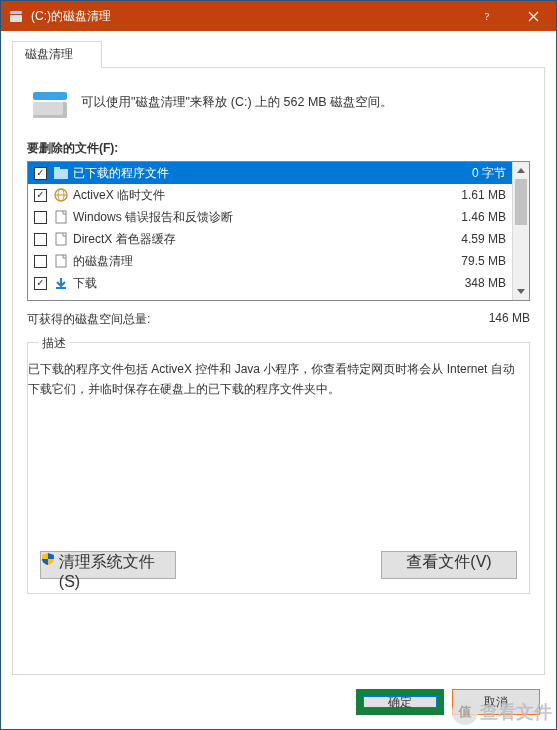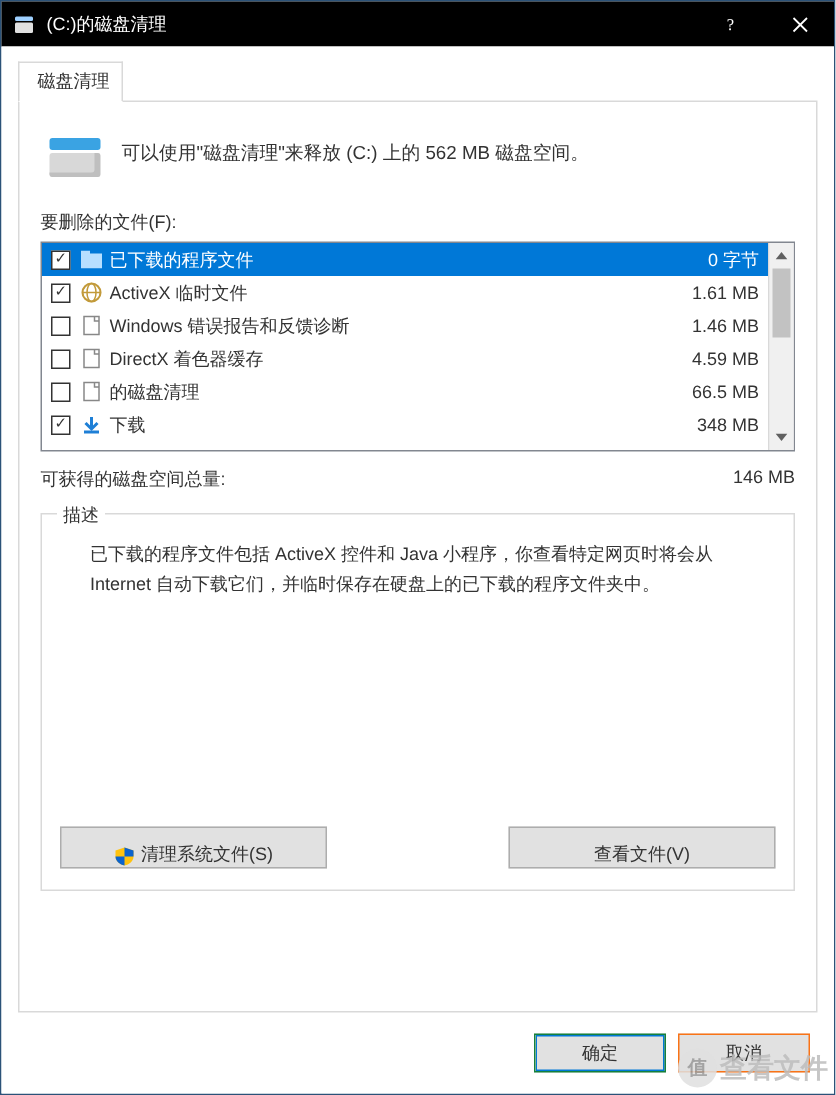--- a/index.html
+++ b/index.html
@@ -15,21 +15,21 @@
   }
   .window {
     width: 557px;
     height: 730px;
     background: #ffffff;
     border: 1px solid #2b5278;
     position: relative;
   }
   .titlebar {
     height: 30px;
-    background: #000000;
+    background: #c2410c;
     color: #ffffff;
     display: flex;
     align-items: center;
     padding: 0 0 0 8px;
   }
   .titlebar .title-icon {
     width: 16px; height: 16px; margin-right: 6px;
     display: inline-block;
     position: relative;
   }
@@ -58,21 +58,21 @@
 
   .tabstrip {
     display: flex;
     position: relative;
     z-index: 2;
   }
   .tab {
     border: 1px solid #d9d9d9;
     border-bottom: 1px solid #ffffff;
     background: #ffffff;
-    padding: 4px 8px 4px 12px;
+    padding: 4px 28px 4px 12px;
     margin-bottom: -1px;
     font-size: 12px;
     color: #333;
   }
   .tabpanel {
     border: 1px solid #d9d9d9;
     background: #ffffff;
     padding: 14px 14px 18px 14px;
     position: relative;
     z-index: 1;
@@ -103,20 +103,21 @@
     font-size: 12.5px;
     color: #333;
     padding-top: 4px;
     line-height: 1.6;
   }
 
   .section-label {
     font-size: 12px;
     color: #333;
     margin-bottom: 4px;
+    font-weight: bold;
   }
 
   .listbox {
     border: 1px solid #828790;
     height: 140px;
     display: flex;
     background: #ffffff;
   }
   .listbox-inner { flex: 1; overflow: hidden; }
   .listbox .row {
@@ -173,54 +174,53 @@
     height: 252px;
   }
   .groupbox .legend {
     position: absolute; top: -8px; left: 10px;
     background: #ffffff; padding: 0 4px;
     font-size: 12px; color: #333;
   }
   .groupbox .desc {
     font-size: 12px; color: #333;
     line-height: 1.7;
-    margin-left: 32px;
   }
 
   .btnrow {
     position: absolute;
     left: 12px; right: 12px; bottom: 14px;
     display: flex; justify-content: space-between;
   }
   .btn {
-    width: 178px;
+    width: 136px;
     height: 28px;
     border: 1px solid #adadad;
     background: #e1e1e1;
-    display: flex; align-items: flex-end; justify-content: center;
-    font-size: 12px; color: #333;
+    display: flex; align-items: flex-start; justify-content: center;
+    font-size: 16px; color: #333;
     gap: 4px;
   }
   .btn .shield {
     width: 14px; height: 14px;
   }
 
   .dialog-buttons {
     position: absolute;
     right: 16px; bottom: 14px;
     display: flex; gap: 8px;
   }
   .dialog-buttons .btn2 {
     width: 88px; height: 26px;
     border: 1px solid #f97316;
     background: #e1e1e1;
     display: flex; align-items: center; justify-content: center;
     font-size: 12px; color: #333;
   }
-  .dialog-buttons .btn2.default { border: 1px solid #15803d; box-shadow: 0 0 0 1px #0078d7 inset; }
+  .dialog-buttons .btn2.default { border: 7px solid #15803d; box-shadow: 0 0 0 1px #0078d7 inset; }
 
   
   .anno {
     position: absolute;
     pointer-events: none;
   }
   .red-box {
     border: 4px solid #e30613;
     position: absolute;
   }
@@ -337,21 +337,21 @@
 
           <div class="row">
             <span class="cb"></span>
             <span class="ficon">
               <svg width="12" height="14" viewBox="0 0 12 14">
                   <rect x="1" y="1" width="10" height="12" fill="#fff" stroke="#888"></rect>
                   <polyline points="8,1 8,4 11,4" fill="none" stroke="#888"></polyline>
                 </svg>
             </span>
             <span class="name">的磁盘清理</span>
-            <span class="size">66.5 MB</span>
+            <span class="size">79.5 MB</span>
           </div>
 
           <div class="row">
             <span class="cb">✓</span>
             <span class="ficon">
               <svg width="14" height="14" viewBox="0 0 14 14">
                   <path d="M7 2 L7 9 M3 6 L7 10 L11 6" stroke="#1e7fd6" stroke-width="2" fill="none"></path>
                   <line x1="2" y1="12" x2="12" y2="12" stroke="#1e7fd6" stroke-width="2"></line>
                 </svg>
             </span>

